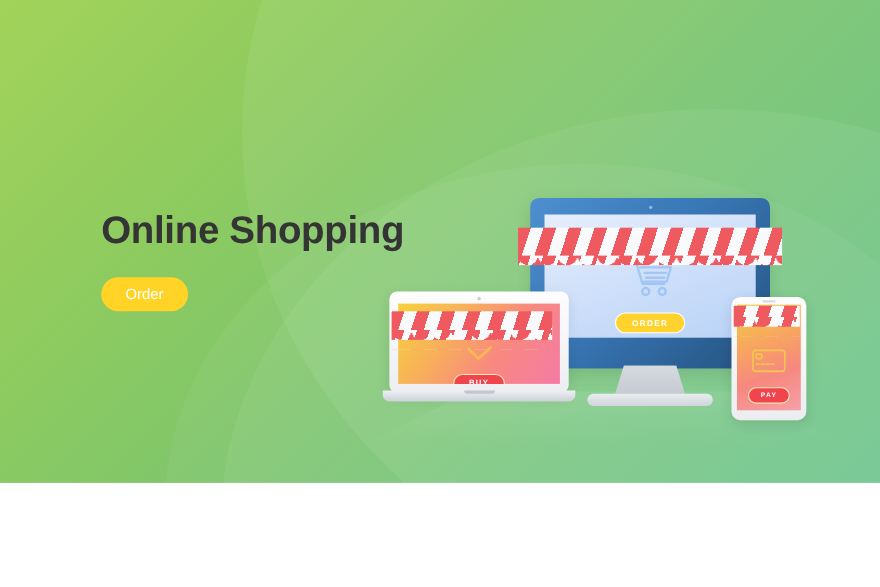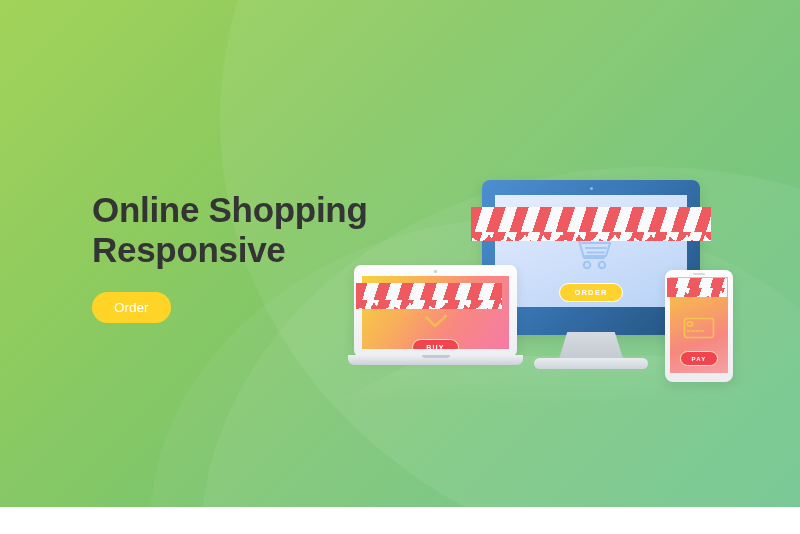--- a/index.html
+++ b/index.html
@@ -7,21 +7,21 @@
     padding: 0;
     background: #ffffff;
   }
   body {
     font-family: "Liberation Sans", sans-serif;
   }
 
   .stage {
     position: relative;
     width: 800px;
-    height: 507px;
+    height: 439px;
     overflow: hidden;
     background: linear-gradient(135deg, #a2d35a 0%, #8ecb5f 28%, #79c470 58%, #5fc084 100%);
   }
 
   
   .swoosh-a {
     position: absolute;
     width: 1000px;
     height: 900px;
     right: -420px;
@@ -345,21 +345,20 @@
 
 <div class="stage">
 
   <div class="swoosh-a"></div>
   <div class="swoosh-b"></div>
   <div class="swoosh-c"></div>
 
   <div class="text-col">
     <h1 class="headline">
       <span>Online Shopping</span><br>
-      <span>Responsive</span>
     </h1>
     <button class="order-cta">Order</button>
   </div>
 
   <div class="illustration">
 
     <div class="ground-shade"></div>
 
     <div class="monitor">
       <div class="monitor-body">

